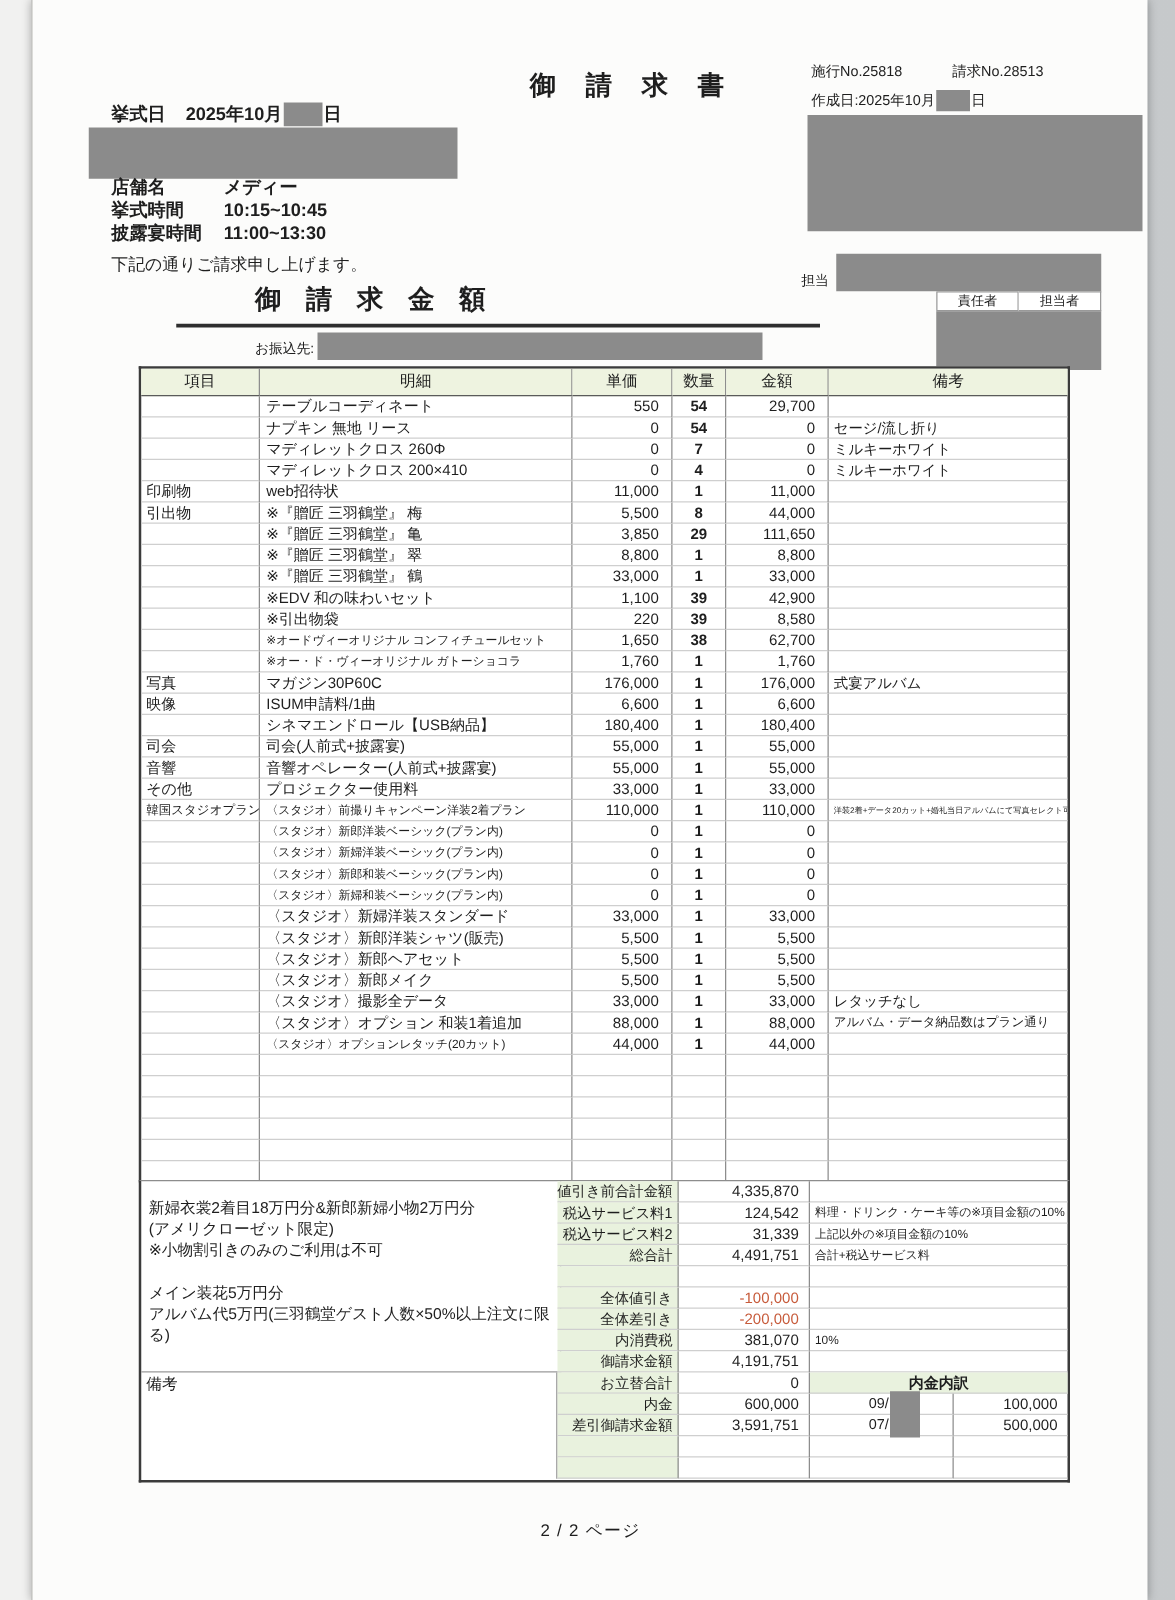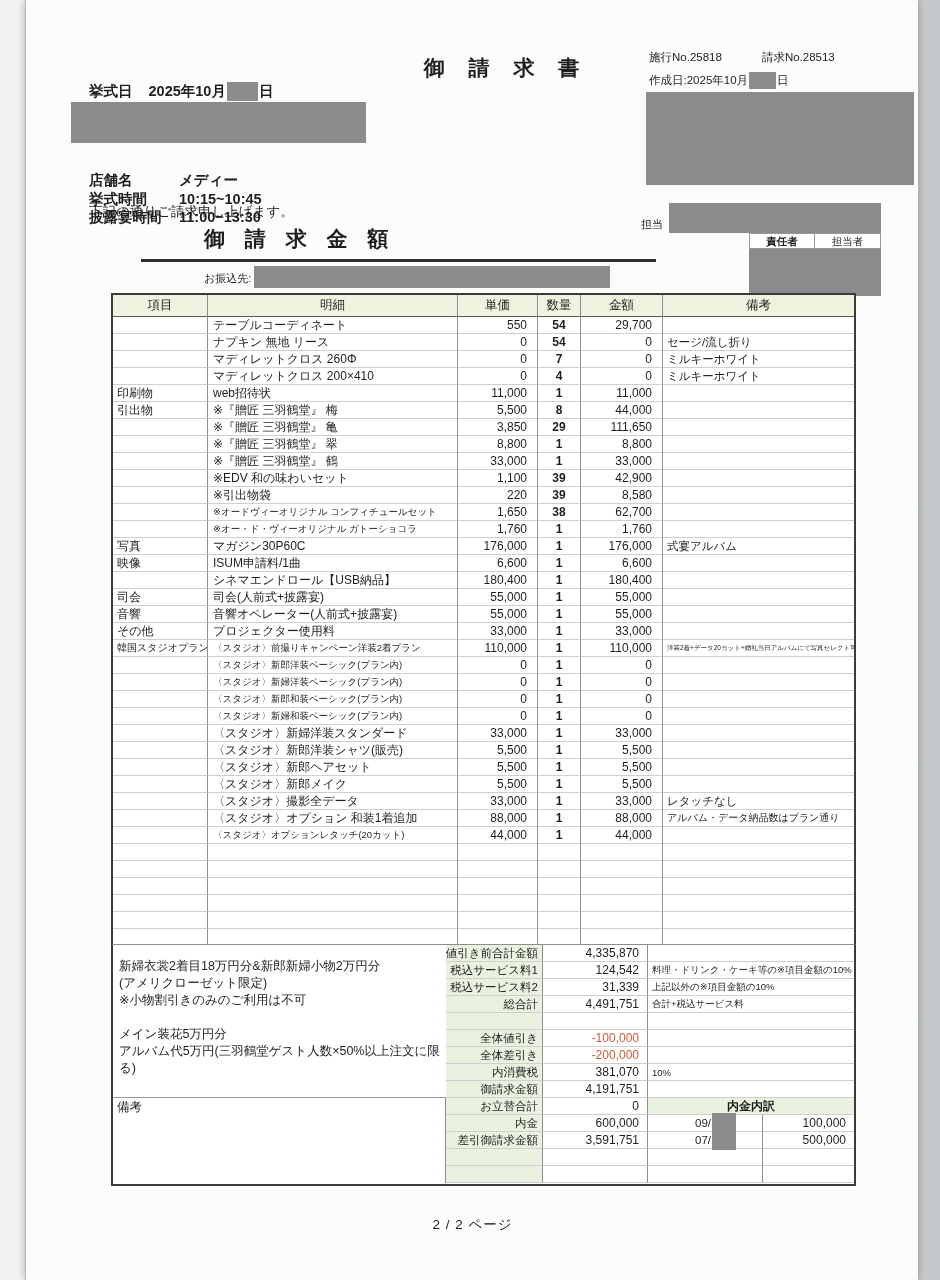--- a/index.html
+++ b/index.html
@@ -20,30 +20,30 @@
   .redact{background:var(--redact);}
   .title{left:330px; top:44px; width:300px; text-align:center; font-size:21px; font-weight:bold; letter-spacing:9px;margin-top:10px;}
   .docnos{left:623px; top:50px; font-size:11.5px; white-space:nowrap;}
   .docnos .sep{display:inline-block; width:40px;}
   .created{left:623px; top:72px; font-size:11.5px; display:flex; align-items:center;}
   .inline-redact{display:inline-block; width:27px; height:17px; background:var(--redact); vertical-align:middle; margin:0 1px;}
   .gyoshiki{left:63px; top:82px; font-size:14.5px; font-weight:bold; display:flex; align-items:center;}
   .gyoshiki .lbl{margin-right:16px;}
   .addr-redact{left:45px; top:102px; width:295px; height:41px;}
   .tr-redact{left:620px; top:92px; width:268px; height:93px;}
-  .store{left:63px; top:141px; font-size:14.5px; font-weight:bold; line-height:18.5px;margin-top:30px;}
+  .store{left:63px; top:141px; font-size:14.5px; font-weight:bold; line-height:18.5px;}
   .store .lbl{display:inline-block; width:90px;}
   .notice{left:63px; top:203px; font-size:13.5px;}
   .tanto{left:615px; top:217px; font-size:11px;}
   .tanto-redact{left:643px; top:203px; width:212px; height:30px;}
   .amount-heading{left:178px; top:225px; font-size:21px; font-weight:bold; letter-spacing:7px;}
   .rule{left:115px; top:259px; width:515px; height:3px; background:#2e2e2e;}
   .appr{left:723px; top:233px; display:flex;}
   .appr .cell{width:66px; height:16px; border:1px solid #999; border-left:none; font-size:10.5px; text-align:center; line-height:15px; background:#fff;}
-  .appr .cell:first-child{border-left:1px solid #999;font-weight:bold;}
+  .appr .cell:first-child{border-left:1px solid #999;}
   .appr-redact{left:723px; top:249px; width:132px; height:47px;}
   .bank{left:178px; top:271px; font-size:11px;}
   .bank-redact{left:228px; top:266px; width:356px; height:22px;}
 
   
   .items{left:85px; top:293px; width:745px; border:2px solid var(--b-dark); border-bottom:none; background:#fff;}
   .irow{display:grid; grid-template-columns:95px 250px 80px 43px 82px 1fr;}
   .c{height:17px; display:flex; align-items:center; border-right:1px solid var(--b-v); border-bottom:1px solid var(--b-h); font-size:12px; overflow:hidden; white-space:nowrap;}
   .c:last-child{border-right:none;}
   .hrow .c{height:22px; background:var(--bg-header); justify-content:center; font-size:12.5px; font-weight:normal; border-bottom:1px solid #5a5a5a;}

